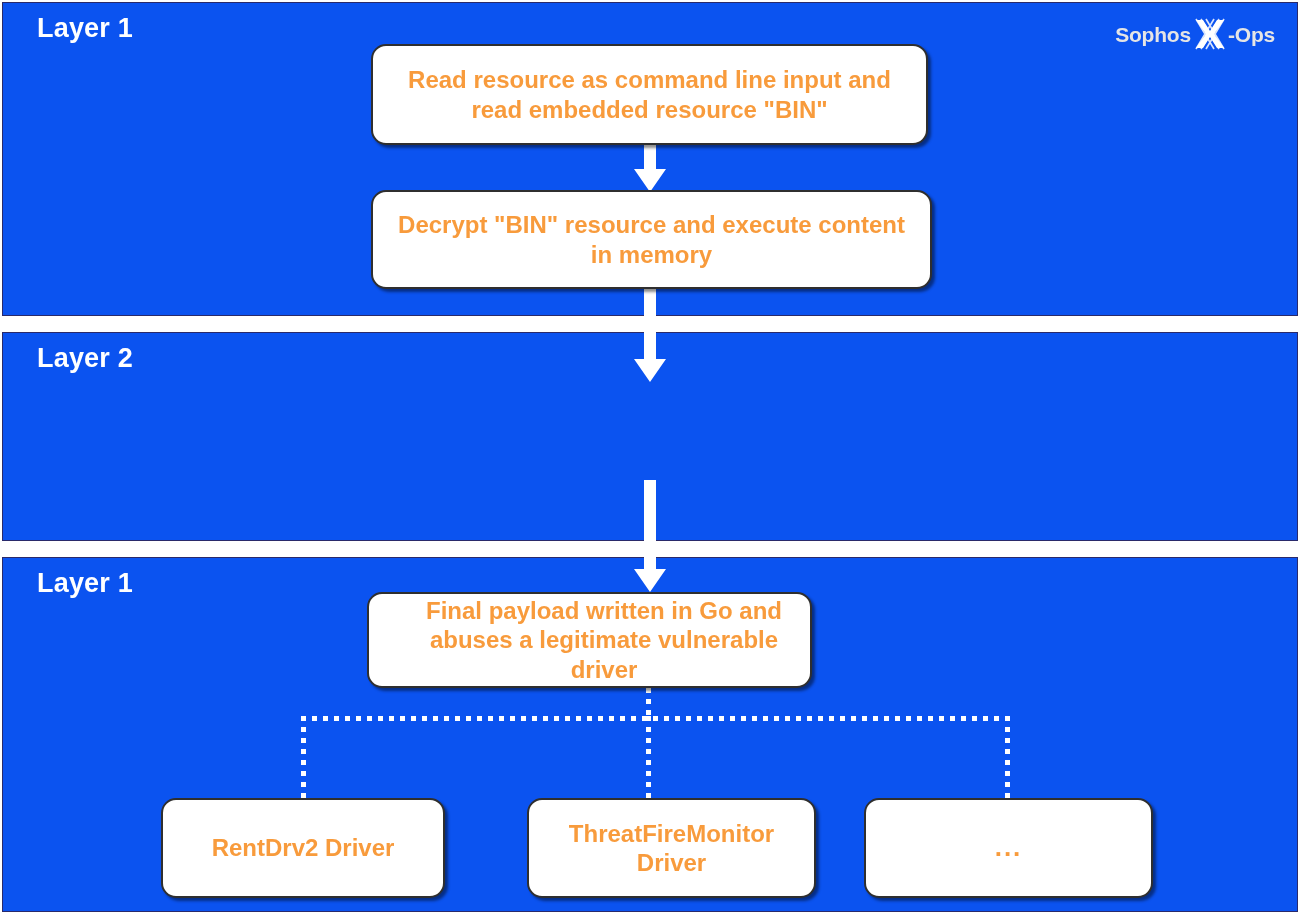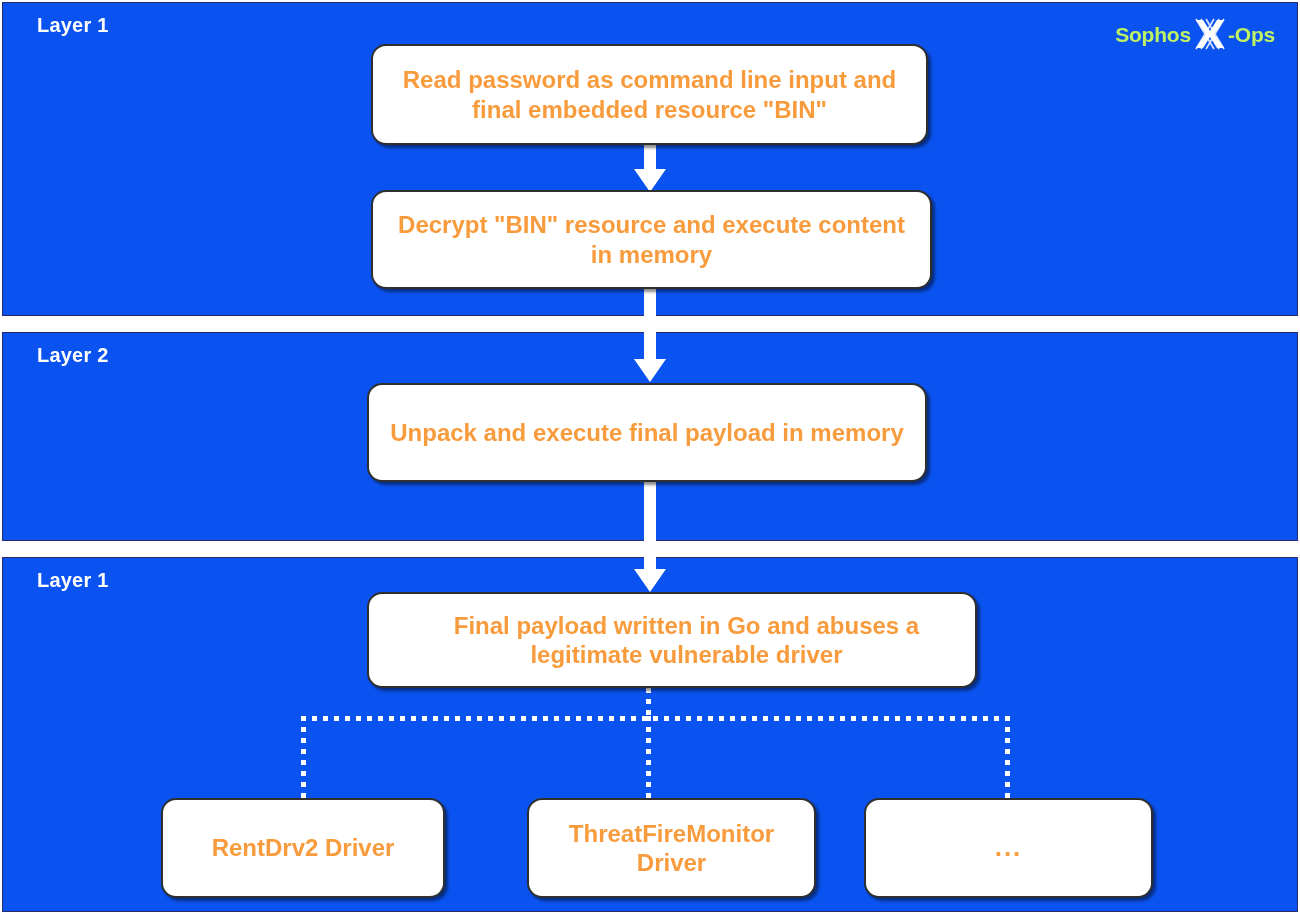--- a/index.html
+++ b/index.html
@@ -32,38 +32,38 @@
   }
   #layer-1-panel { top: 2px;   height: 314px; }
   #layer-2-panel { top: 332px; height: 209px; padding-left: 44px; }
   #layer-3-panel { top: 557px; height: 355px; }
 
   .layer-label {
     position: absolute;
     left: 34px;
     top: 12px;
     color: #ffffff;
-    font-size: 20px;
+    font-size: 27px;
     font-weight: bold;
     letter-spacing: 0.2px;
     line-height: 1;
     white-space: nowrap;
   }
 
   
   #logo {
     position: absolute;
     right: 22px;
     top: 14px;
     display: flex;
     align-items: center;
     height: 34px;
   }
   #logo .logo-word {
-    color: #bef264;
+    color: #e5e5e5;
     font-size: 21px;
     font-weight: 600;
     line-height: 1;
     letter-spacing: -0.2px;
   }
   #logo .logo-x {
     position: relative;
     width: 40px;
     height: 34px;
     margin: 0 -2px 0 -1px;
@@ -84,21 +84,21 @@
     color: #F89B3C;
     font-size: 24px;
     font-weight: bold;
     line-height: 1.22;
     padding: 6px 14px;
   }
 
   #box-read-password { left: 371px; top: 44px;  width: 557px; height: 101px; }
   #box-decrypt-bin   { left: 371px; top: 190px; width: 561px; height: 99px;  }
   #box-unpack        { left: 367px; top: 383px; width: 560px; height: 99px;  }
-  #box-final-payload { left: 367px; top: 592px; width: 610px; height: 96px; padding-left: 43px;  }
+  #box-final-payload { left: 367px; top: 592px; width: 445px; height: 96px; padding-left: 43px;  }
 
   .dbox {
     position: absolute;
     top: 798px;
     height: 100px;
     background: #ffffff;
     border: 2px solid #2f2f2f;
     border-radius: 15px;
     box-shadow: 3px 3px 3px rgba(0,0,0,0.45);
     box-sizing: border-box;
@@ -188,25 +188,24 @@
   <div class="dotted-v" id="dot-stem" style="left:646px; top:688px; height:33px;"></div>
 
   <div class="dotted-h" id="dot-bus" style="left:301px; top:716px; width:709px;"></div>
 
   <div class="dotted-v" id="dot-drop-left" style="left:301px; top:716px; height:84px;"></div>
 
   <div class="dotted-v" id="dot-drop-mid" style="left:646px; top:716px; height:84px;"></div>
 
   <div class="dotted-v" id="dot-drop-right" style="left:1005px; top:716px; height:84px;"></div>
 
-  <div class="pbox" id="box-read-password">Read password as command line input and final embedded resource "BIN"</div>
+  <div class="pbox" id="box-read-password">Read resource as command line input and read embedded resource "BIN"</div>
 
   <div class="pbox" id="box-decrypt-bin">Decrypt "BIN" resource and execute content in memory</div>
 
-  <div class="pbox" id="box-unpack">Unpack and execute final payload in memory</div>
 
   <div class="pbox" id="box-final-payload">Final payload written in Go and abuses a legitimate vulnerable driver</div>
 
   <div class="dbox" id="box-rentdrv2">RentDrv2 Driver</div>
 
   <div class="dbox" id="box-threatfire">ThreatFireMonitor Driver</div>
 
   <div class="dbox" id="box-ellipsis">...</div>
 
 </div>

